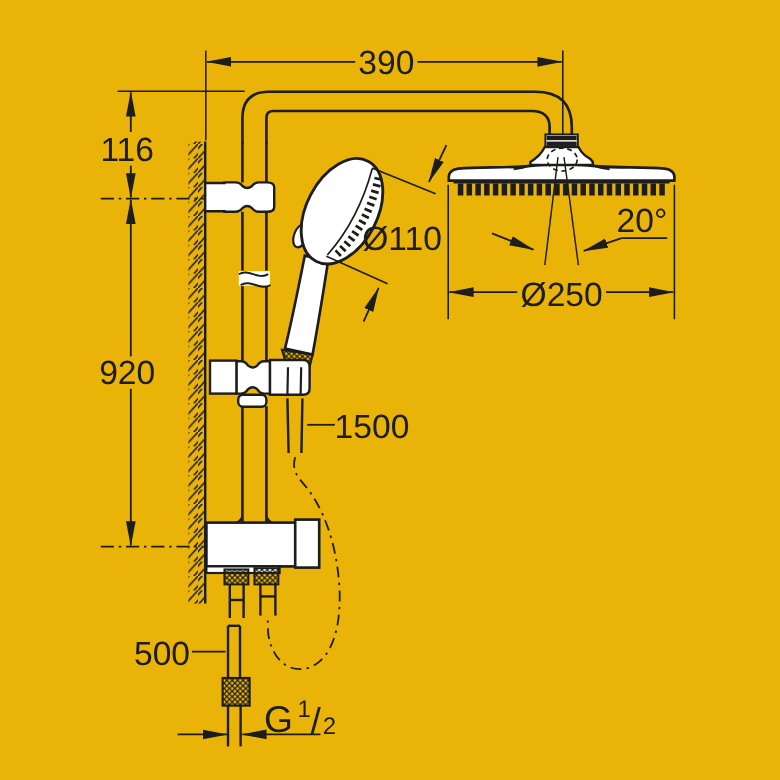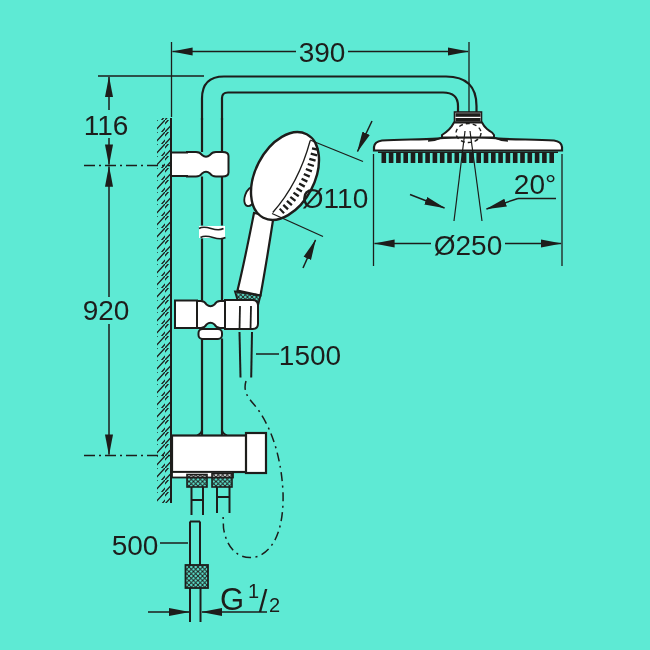--- a/index.html
+++ b/index.html
@@ -1,16 +1,16 @@
 <!DOCTYPE html>
 <html><head>
 <meta charset="utf-8">
 <style>
   html,body{margin:0;padding:0;background:#fff;}
-  #stage{position:relative;width:650px;height:650px;background:#5eead4;overflow:hidden;}
+  #stage{position:relative;width:650px;height:650px;background:#eab308;overflow:hidden;}
   svg{display:block;}
   text{font-family:"Liberation Sans","DejaVu Sans",sans-serif;fill:#1d1d1b;}
   .dim-label{font-size:28px;}
   .dim-label-sm{font-size:20px;}
   .thread-letter{font-size:31px;}
   .ln{stroke:#1d1d1b;fill:none;}
   .w22{stroke-width:2.2;}
   .w2{stroke-width:2;}
   .w18{stroke-width:1.8;}
   .w16{stroke-width:1.6;}

